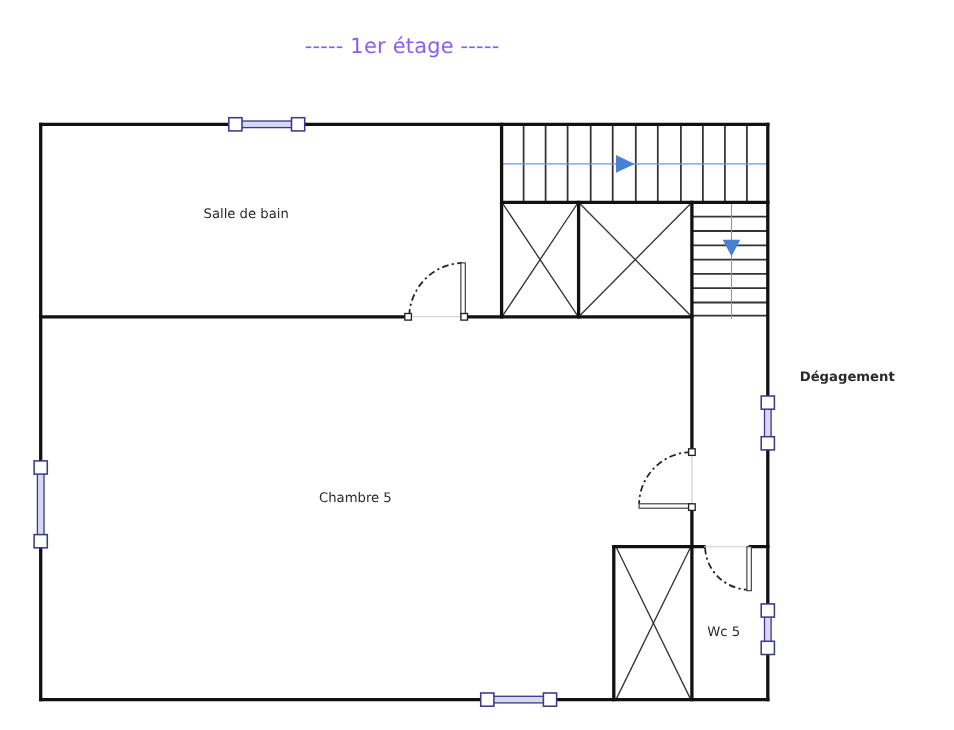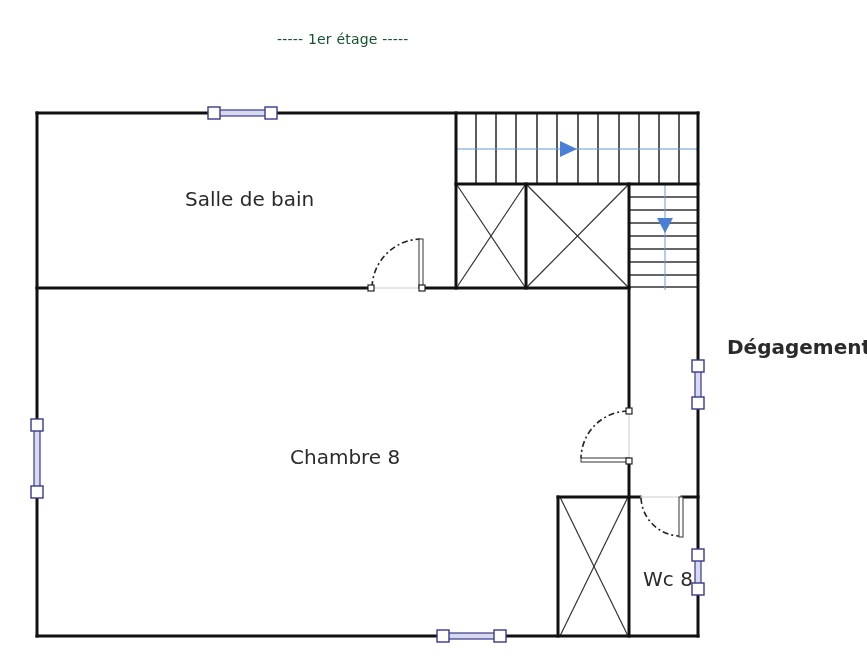--- a/index.html
+++ b/index.html
@@ -1,19 +1,19 @@
 <!DOCTYPE html>
 <html><head>
 <meta charset="utf-8">
 <style>
   html, body { margin: 0; padding: 0; background: #ffffff; }
   body { width: 867px; height: 664px; position: relative; overflow: hidden; font-family: "DejaVu Sans", sans-serif; }
   svg { position: absolute; left: 0; top: 0; }
-  .label { position: absolute; font-family: "DejaVu Sans", sans-serif; font-size: 20px; color: #2a2a2a; white-space: nowrap; }
-  .title { font-size: 14px; color: #14532d; letter-spacing: 0.2px; }
+  .label { position: absolute; font-family: "DejaVu Sans", sans-serif; font-size: 12px; color: #2a2a2a; white-space: nowrap; }
+  .title { font-size: 19px; color: #8b5cf6; letter-spacing: 0.2px; }
 </style>
 </head>
 <body>
 
 <div class="label title" style="left:277px; top:31px;">----- 1er étage -----</div>
 
 <svg width="867" height="664" viewBox="0 0 867 664">
 
   <g stroke="#333" stroke-width="1.6">
     <line x1="476" y1="114" x2="476" y2="184"></line>
@@ -126,15 +126,15 @@
     <rect x="692" y="397" width="12" height="12" fill="#fff" stroke="#3a3a8a" stroke-width="1.4"></rect>
   </g>
   <g>
     <rect x="695" y="556" width="6" height="30" fill="#d8d8f0" stroke="#3a3a8a" stroke-width="1.2"></rect>
     <rect x="692" y="549" width="12" height="12" fill="#fff" stroke="#3a3a8a" stroke-width="1.4"></rect>
     <rect x="692" y="583" width="12" height="12" fill="#fff" stroke="#3a3a8a" stroke-width="1.4"></rect>
   </g>
 </svg>
 
 <div class="label" style="left:185px; top:187px;">Salle de bain</div>
-<div class="label" style="left:290px; top:445px;">Chambre 8</div>
+<div class="label" style="left:290px; top:445px;">Chambre 5</div>
 <div class="label" style="left:727px; top:335px;font-weight:bold;">Dégagement</div>
-<div class="label" style="left:643px; top:567px;">Wc 8</div>
+<div class="label" style="left:643px; top:567px;">Wc 5</div>
 
 </body></html>

